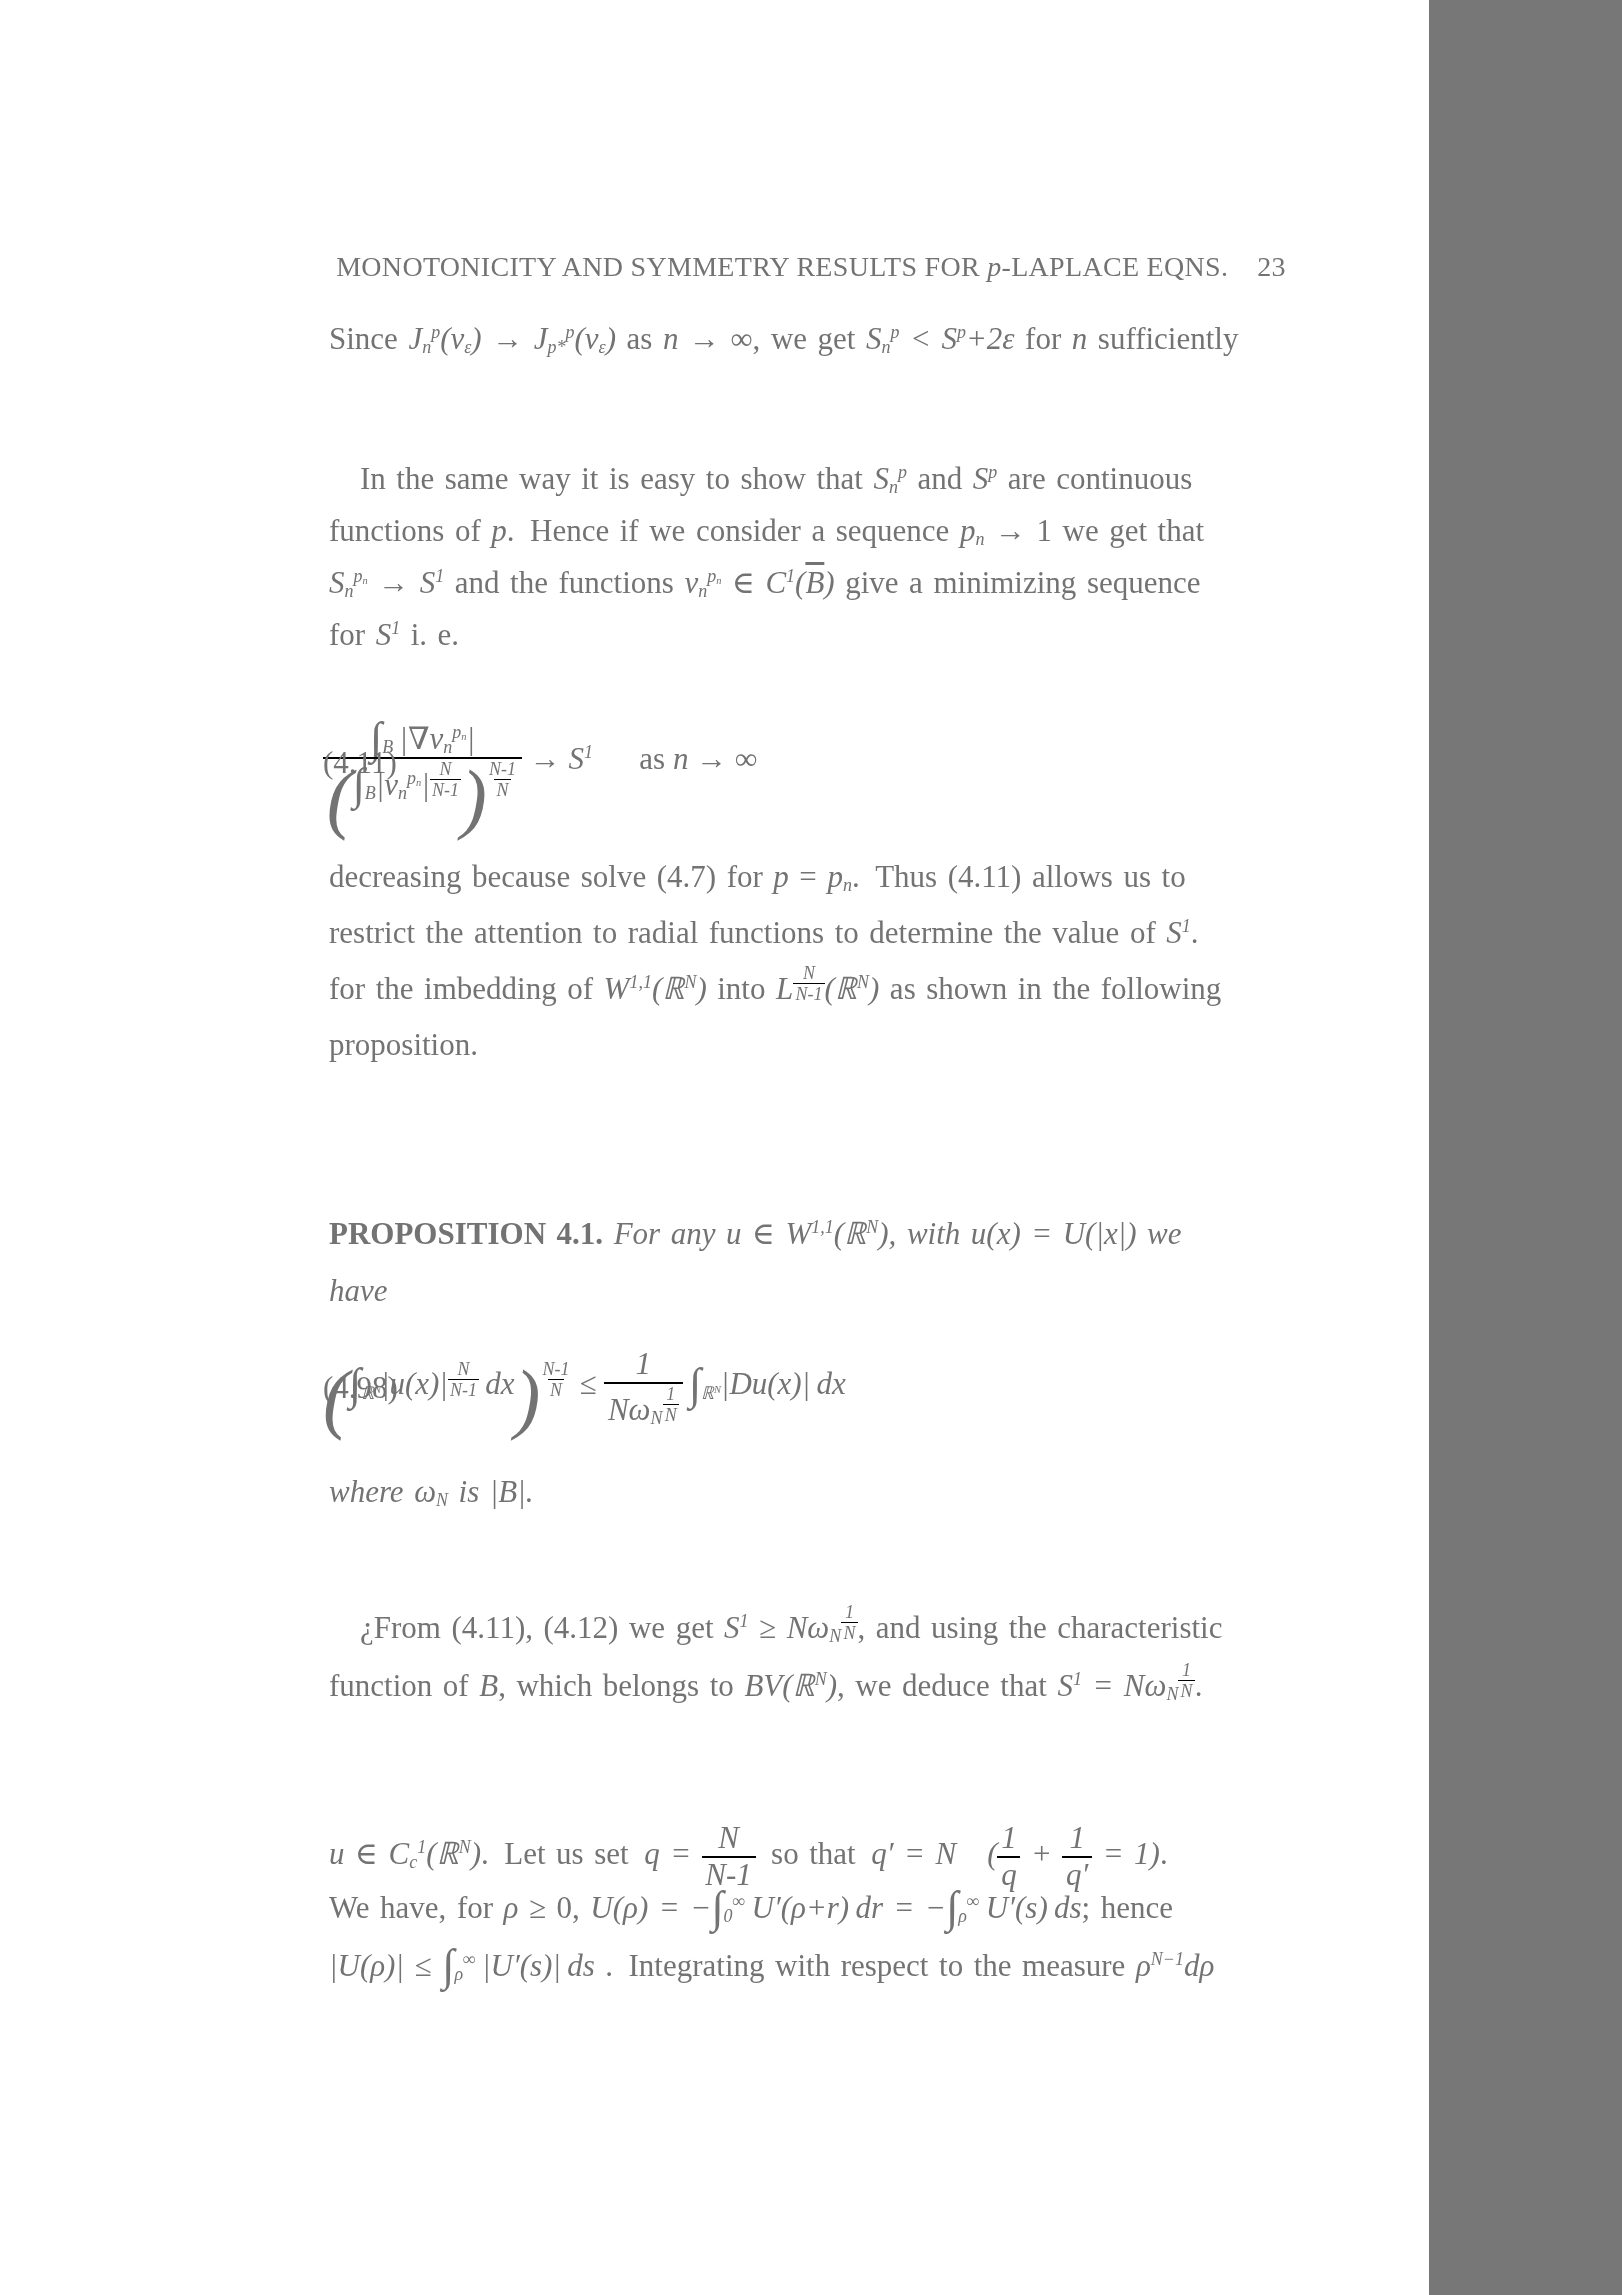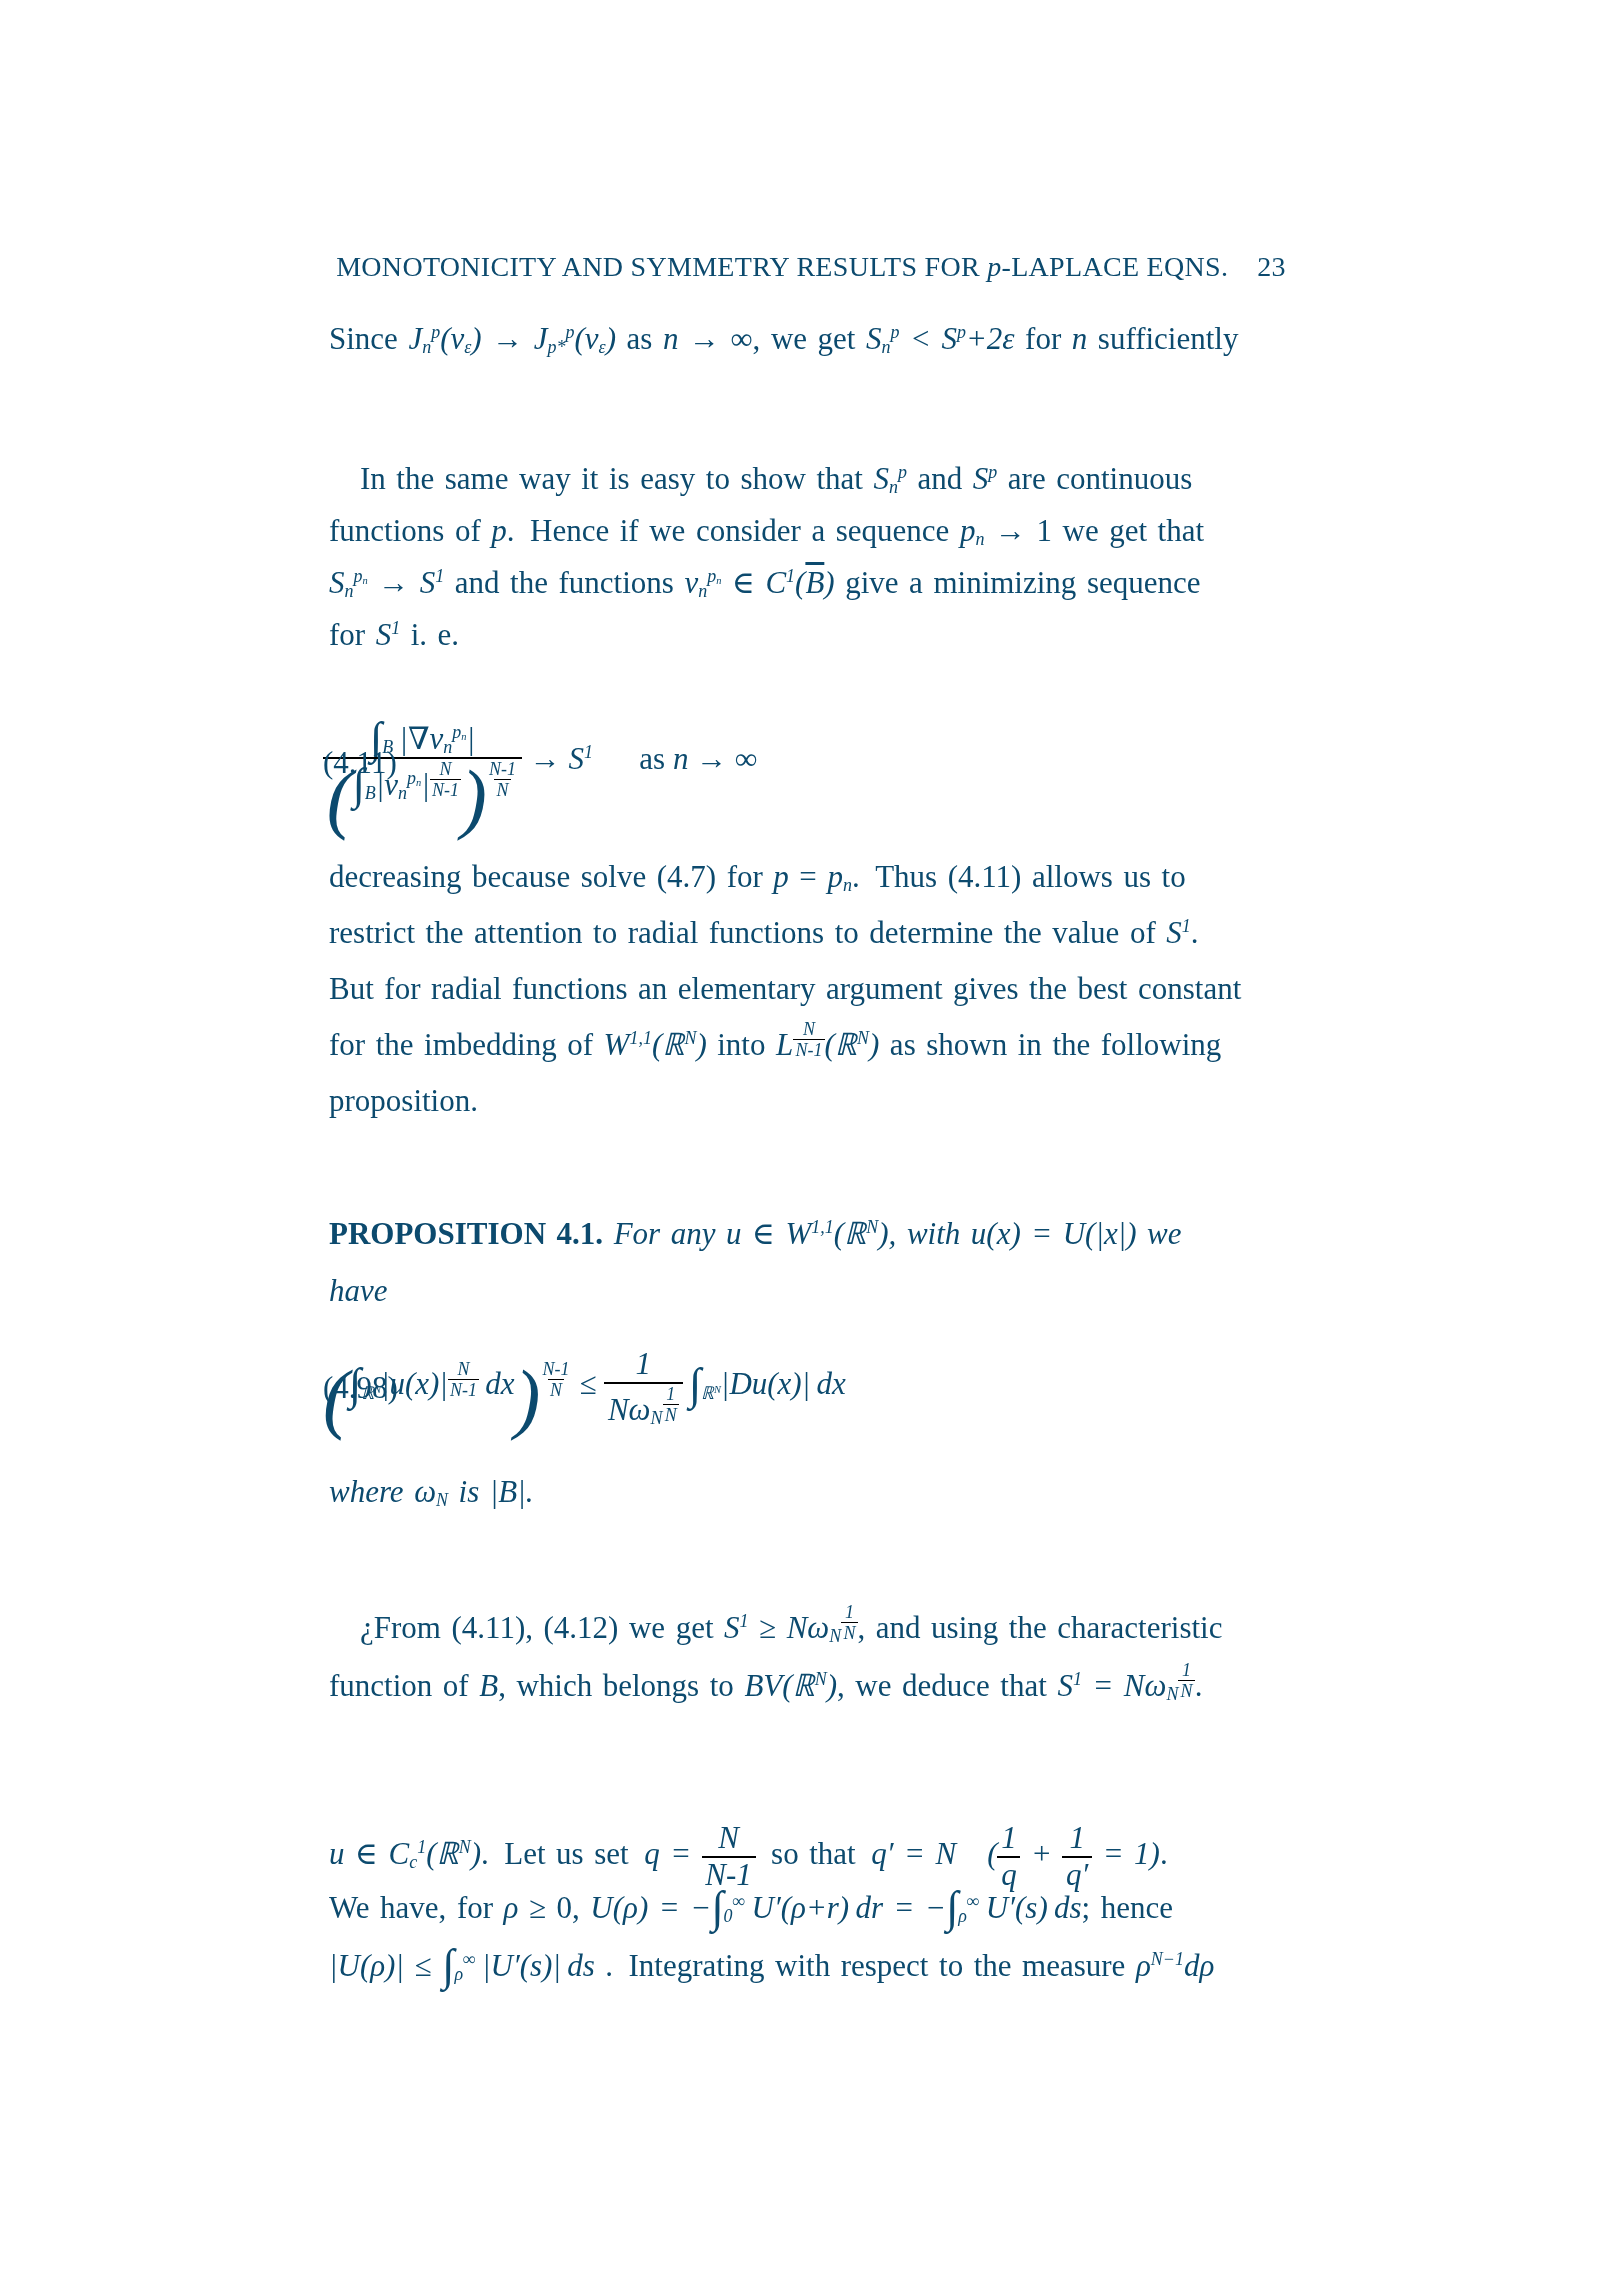--- a/index.html
+++ b/index.html
@@ -1,22 +1,22 @@
 <!DOCTYPE html>
 <html style="font-size:10.5px"><head>
 <meta charset="utf-8">
 <style>
   html,body{margin:0;padding:0;background:#777;}
   .page{
     position:relative;
-    width:1622px;height:2295px;
+    width:1429px;height:2295px;
     background:#ffffff;
     font-family:"Liberation Serif","DejaVu Serif",serif;
     font-size:31px;
-    color:#0c4a6e;
+    color:#737373;
     overflow:hidden;
   }
   
   .header{
     position:absolute;left:323px;width:976px;top:251px;
     display:flex;justify-content:center;align-items:baseline;gap:29px;
     font-size:28px;letter-spacing:0.3px;white-space:nowrap;
   }
   
   .para{position:absolute;left:329px;width:976px;word-spacing:0.09em;}
@@ -90,21 +90,20 @@
               </span></sup><span class="bigP">)</span><sup><span class="frac">
                 <span class="num">N-1</span>
                 <span class="den">N</span>
               </span></sup></span>
         </span> → S<sup>1</sup>  <span class="mrm">as</span> n → ∞</span>
   </div>
 
   <div class="para" id="p3">
     <div class="line">decreasing because solve (4.7) for <span class="mit">p</span> = <span class="mit">p<sub>n</sub></span>. Thus (4.11) allows us to</div>
     <div class="line">restrict the attention to radial functions to determine the value of <span class="mit">S<sup>1</sup></span>.</div>
-    <div class="line">But for radial functions an elementary argument gives the best constant</div>
     <div class="line">for the imbedding of <span class="mit">W<sup>1,1</sup>(ℝ<sup>N</sup>)</span> into <span class="mit">L<sup><span class="frac">
               <span class="num">N</span>
               <span class="den">N-1</span>
             </span></sup>(ℝ<sup>N</sup>)</span> as shown in the following</div>
     <div class="line">proposition.</div>
   </div>
 
   <div class="para" id="prop">
     <div class="line"><span class="mbf">PROPOSITION 4.1.</span> <span class="mit">For any u ∈ W<sup>1,1</sup>(ℝ<sup>N</sup>), with u(x) = U(|x|) we</span></div>
     <div class="line"><span class="mit">have</span></div>

